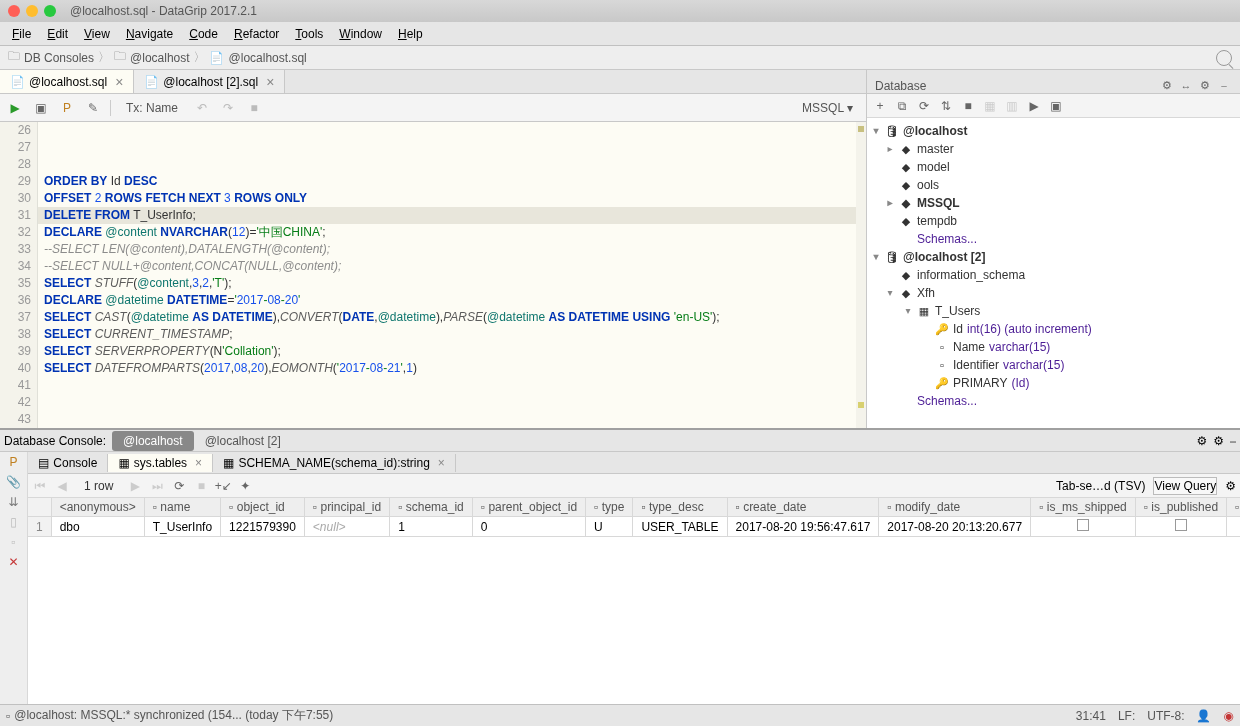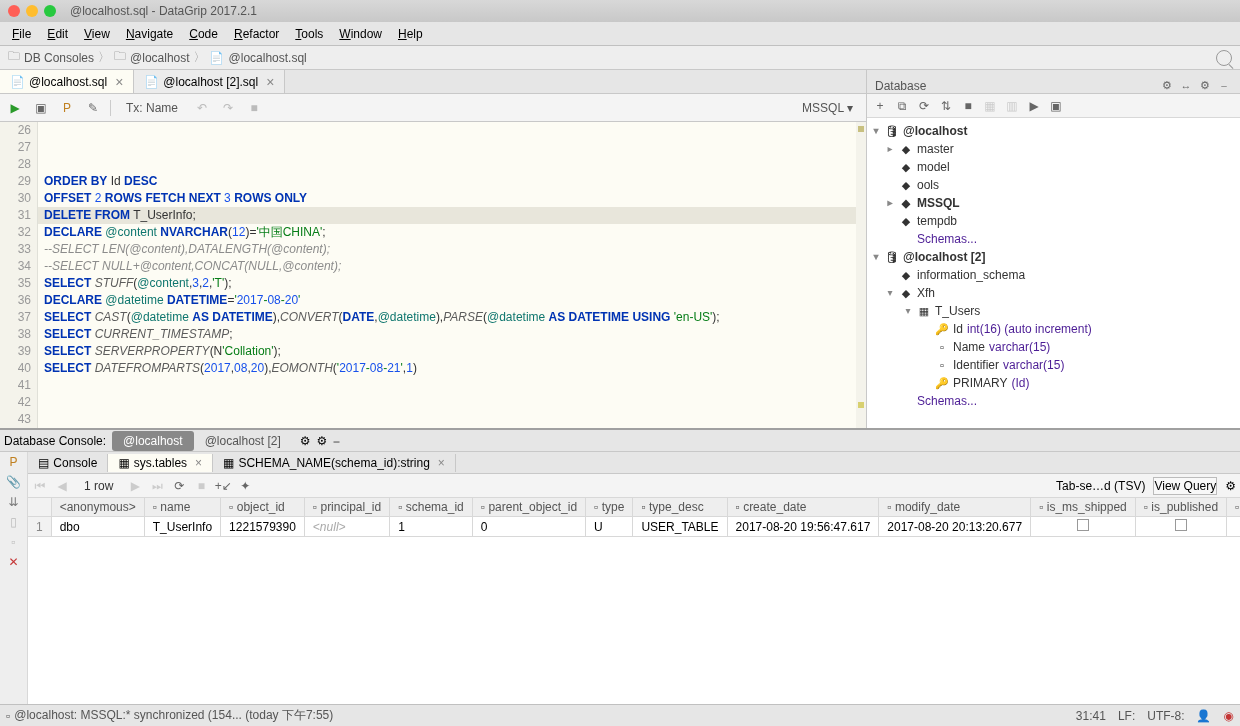--- a/index.html
+++ b/index.html
@@ -50,21 +50,21 @@
 .red-icon{color:#c43535}
 .db-tree{flex:1;padding:4px 0;overflow:auto;font-size:13px;color:#333;line-height:18px}
 .tree-row{display:flex;align-items:center;padding:0 4px;gap:4px;cursor:pointer}
 .tree-row.bold{font-weight:bold}
 .tree-caret{width:10px;color:#888;font-size:10px;text-align:center}
 .tree-icon{width:14px;text-align:center;font-size:11px}
 .ind1{padding-left:18px}.ind2{padding-left:36px}.ind3{padding-left:54px}
 .muted{color:#4c1d95}
 .gold{color:#b8860b}
 .bottom-panel{height:276px;border-top:2px solid #a0a0a0;display:flex;flex-direction:column;background:#f4f4f4}
-.bp-header{height:22px;display:flex;align-items:center;padding:0 4px;gap:8px;background:#e6e6e6;border-bottom:1px solid #c8c8c8;justify-content:flex-start}
+.bp-header{height:22px;display:flex;align-items:center;padding:0 4px;gap:8px;background:#e6e6e6;border-bottom:1px solid #c8c8c8;justify-content:space-between}
 .bp-tabs{display:flex;gap:0}
 .bp-tab{padding:2px 10px;border:1px solid transparent;cursor:pointer;color:#555}
 .bp-tab.active{background:#888;color:#fff;border-radius:3px}
 .bp-body{flex:1;display:flex;min-height:0}
 .bp-side{width:28px;background:#eee;border-right:1px solid #d8d8d8;display:flex;flex-direction:column;align-items:center;padding-top:2px;gap:4px}
 .bp-side span{width:16px;height:16px;display:flex;align-items:center;justify-content:center;color:#777;cursor:pointer;font-size:12px}
 .bp-main{flex:1;display:flex;flex-direction:column;min-width:0}
 .sub-tabs{height:22px;display:flex;align-items:center;background:#e6e6e6;border-bottom:1px solid #c8c8c8}
 .sub-tab{padding:2px 10px;display:flex;align-items:center;gap:4px;border-right:1px solid #c8c8c8;cursor:pointer}
 .sub-tab.active{background:#fdfcf4}

